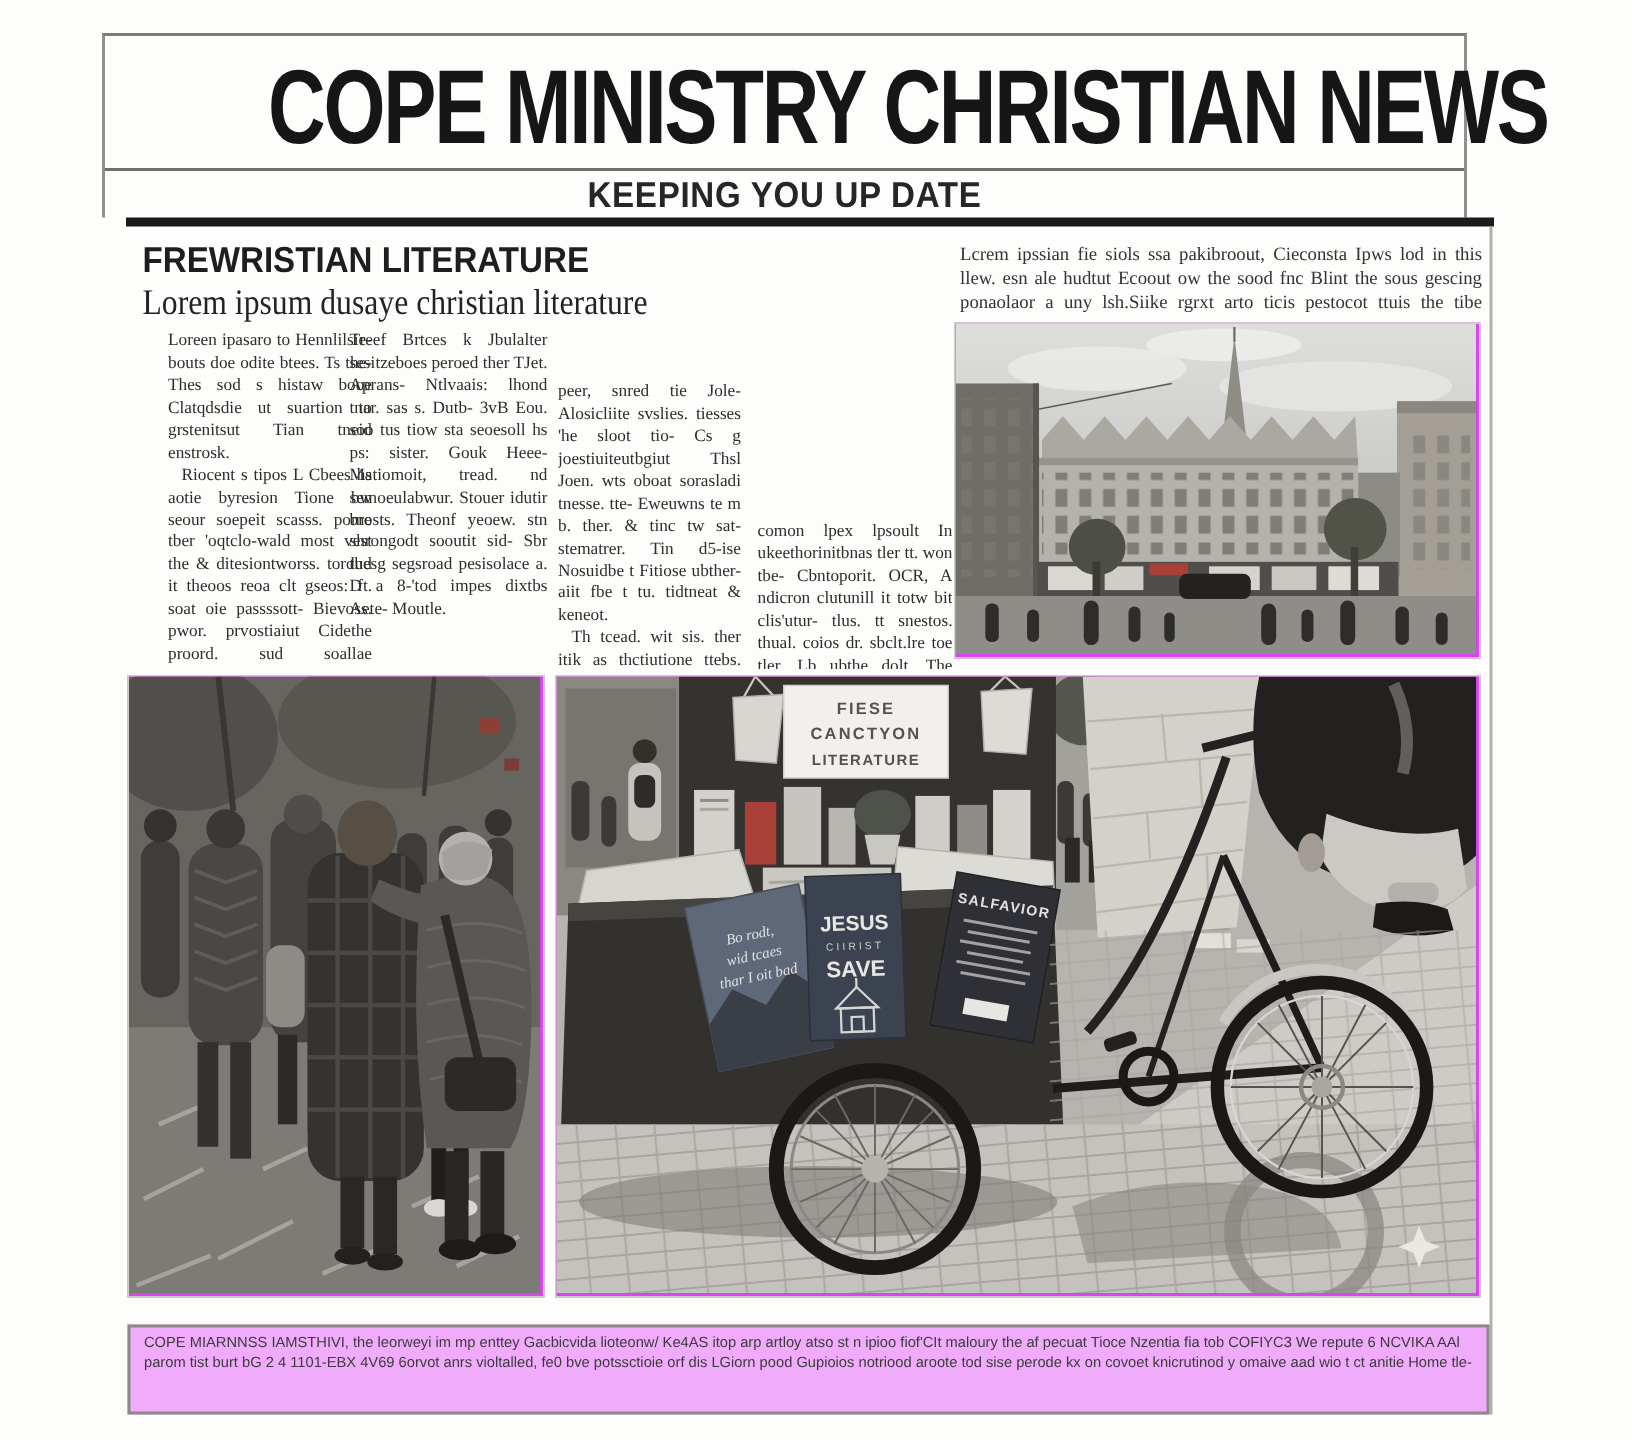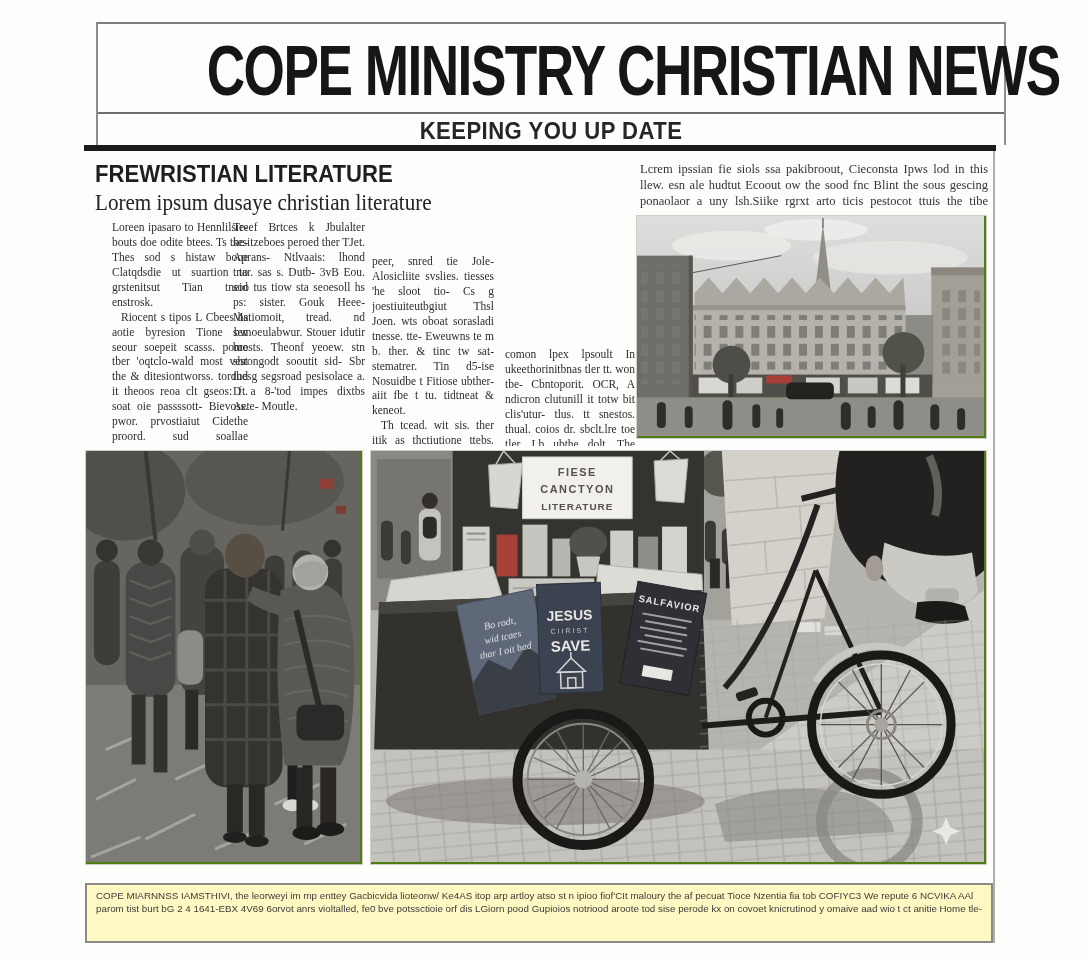--- a/index.html
+++ b/index.html
@@ -1,19 +1,19 @@
 <!DOCTYPE html>
 <html><head>
 <meta charset="utf-8">
 <style>
   html,body{margin:0;padding:0;background:#fcfcfa;}
   .page{position:relative;width:1088px;height:960px;background:#fdfdfc;overflow:hidden;
         font-family:"Liberation Sans",sans-serif;color:#1c1c1c;}
   
-  .masthead-box{position:absolute;left:96px;top:22px;width:910px;height:123px;
+  .masthead-box{position:absolute;left:68px;top:22px;width:910px;height:123px;
     border-top:2px solid #7d7d7b;border-left:2px solid #8f8f8d;border-right:2px solid #8f8f8d;box-sizing:border-box;}
   .masthead-title{position:absolute;left:0;right:0;top:8px;height:78px;line-height:78px;text-align:center;
     font-weight:bold;font-size:70px;letter-spacing:-2px;white-space:nowrap;color:#161616;
     transform:scaleX(0.76);transform-origin:50% 50%;}
   .masthead-rule{position:absolute;left:0;right:0;top:88px;border-top:2px solid #6f6f6d;}
   .masthead-tagline{position:absolute;left:0;right:0;top:92px;height:30px;line-height:30px;text-align:center;
     font-weight:bold;font-size:24px;letter-spacing:.5px;color:#262626;transform:scaleX(.92);}
   .black-bar{position:absolute;left:84px;top:145px;width:912px;height:6px;background:#1b1b1b;}
   .right-rule{position:absolute;left:993px;top:151px;width:2px;height:792px;background:#b1b0ac;}
   
@@ -26,28 +26,28 @@
   
   .col{position:absolute;top:220px;height:226px;overflow:hidden;font-family:"Liberation Serif",serif;
     font-size:11.5px;line-height:1.3;text-align:justify;color:#2e2d2c;}
   .col p{margin:0;}
   .col p + p{text-indent:9px;}
   .col1{left:90px;width:136px;margin-left:22px;}
   .col2{left:233px;width:132px;}
   .col3{left:372px;width:122px;margin-top:34px;}
   .col4{left:505px;width:130px;top:347px;height:99px;}
   
-  .photo{position:absolute;border:1px solid #cfcec9;overflow:hidden;background:#4d7c0f;}
+  .photo{position:absolute;border:1px solid #cfcec9;overflow:hidden;background:#d946ef;}
   .photo svg{display:block;}
   .photo-a{left:636px;top:215px;width:349px;height:222px;}
   .photo-b{left:85px;top:450px;width:276px;height:413px;}
   .photo-c{left:370px;top:450px;width:615px;height:413px;}
   
   .footer-box{position:absolute;left:85px;top:883px;width:908px;height:60px;box-sizing:border-box;
-    border:2px solid #8b8a86;background:#fef9c3;padding:5px 9px;overflow:hidden;}
+    border:2px solid #8b8a86;background:#f0abfc;padding:5px 9px;overflow:hidden;}
   .footer-box div{font-size:9.8px;line-height:1.32;white-space:nowrap;color:#3c3b39;}
 </style>
 </head>
 <body>
 
 <div class="page">
 
   <div class="masthead-box">
     <div class="masthead-title">COPE MINISTRY CHRISTIAN NEWS</div>
     <div class="masthead-rule"></div>
@@ -419,16 +419,16 @@
             <line x1="541" y1="220" x2="483" y2="330"></line>
       </g>
       <circle cx="512" cy="275" r="14" stroke="#8a8880" stroke-width="3" fill="none"></circle>
       <circle cx="512" cy="275" r="7" fill="#a8a6a0"></circle>
     </g>
   </svg>
   </div>
 
   <div class="footer-box">
     <div>COPE MIARNNSS IAMSTHIVI, the leorweyi im mp enttey Gacbicvida lioteonw/ Ke4AS itop arp artloy atso st n ipioo fiof'CIt maloury the af pecuat Tioce Nzentia fia tob COFIYC3 We repute 6 NCVIKA AAl</div>
-    <div>parom tist burt bG 2 4 1641-EBX 4V69 6orvot anrs violtalled, fe0 bve potssctioie orf dis   LGiorn pood Gupioios notriood aroote tod sise perode kx on covoet knicrutinod y omaive aad wio t ct anitie Home tle-</div>
+    <div>parom tist burt bG 2 4 1101-EBX 4V69 6orvot anrs violtalled, fe0 bve potssctioie orf dis   LGiorn pood Gupioios notriood aroote tod sise perode kx on covoet knicrutinod y omaive aad wio t ct anitie Home tle-</div>
   </div>
 
 </div>
 
 </body></html>

